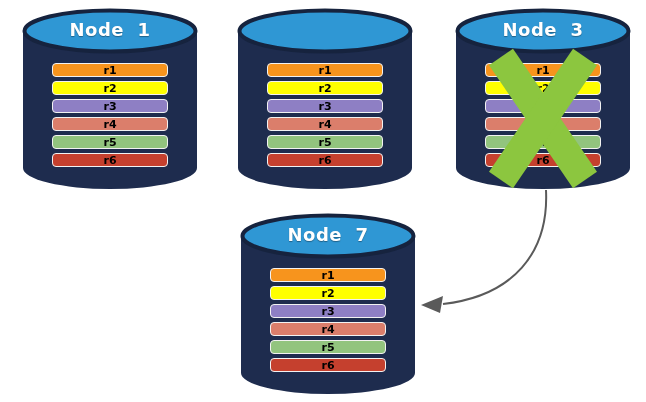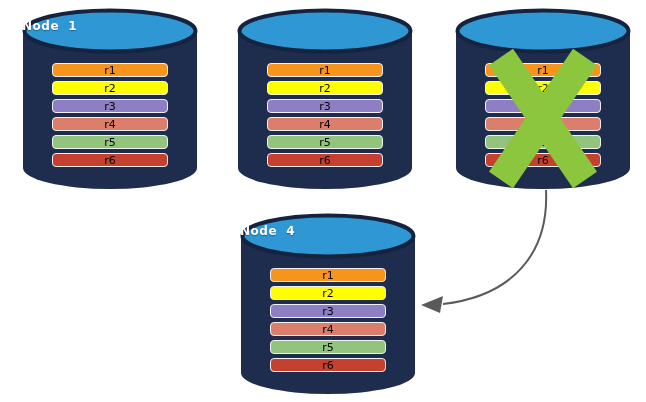--- a/index.html
+++ b/index.html
@@ -13,34 +13,34 @@
   .node { position:absolute; width:176px; height:182px; }
   .node-1 { left:22px;  top:8px;   }
   .node-2 { left:237px; top:8px;   }
   .node-3 { left:455px; top:8px;   }
   .node-4 { left:240px; top:213px; }
 
   .cyl-svg { position:absolute; left:0; top:0; }
 
   .node-title {
     position:absolute; top:11px; left:0; right:0;
-    text-align:left; color:#ffffff; font-weight:bold;
-    font-size:12px; letter-spacing:0.5px; white-space:pre;
+    text-align:center; color:#ffffff; font-weight:bold;
+    font-size:18px; letter-spacing:0.5px; white-space:pre;
     text-shadow:0 1px 1px rgba(0,0,0,0.35);
   }
 
   .rows {
     position:absolute; left:30px; right:30px; top:55px;
     display:flex; flex-direction:column; gap:4px;
   }
   .row {
     height:14px; box-sizing:border-box;
     border:1px solid #f2f2f2; border-radius:4px;
     display:flex; align-items:center; justify-content:center;
-    font-size:11px; font-weight:normal; color:#000; line-height:1;text-align:right;
+    font-size:11px; font-weight:bold; color:#000; line-height:1;text-align:right;
   }
 
   .x-overlay { position:absolute; left:0; top:0; pointer-events:none; }
   .arrow-overlay {
     position:absolute; left:0; top:0; width:646px; height:402px;
     pointer-events:none;
   }
 </style>
 </head>
 <body>
@@ -76,20 +76,21 @@
       <div class="row" style="background: rgb(146, 196, 126);">r5</div>
       <div class="row" style="background: rgb(197, 64, 46);">r6</div>
     </div>
   </div>
 
   <div class="node node-3">
     <svg class="cyl-svg" width="176" height="182" viewBox="0 0 176 182">
       <path d="M1,23 L1,160 A87,21 0 0 0 175,160 L175,23 Z" fill="#1E2C4E"></path>
       <ellipse cx="88" cy="23" rx="85.5" ry="20.5" stroke-width="4" fill="#2F97D4" stroke="#16233E"></ellipse>
     </svg>
+    <div class="node-title">Node  3</div>
     <div class="rows">
       <div class="row" style="background: rgb(247, 148, 29);">r1</div>
       <div class="row" style="background: rgb(255, 255, 0);">r2</div>
       <div class="row" style="background: rgb(142, 127, 196);">r3</div>
       <div class="row" style="background: rgb(219, 126, 107);">r4</div>
       <div class="row" style="background: rgb(146, 196, 126);">r5</div>
       <div class="row" style="background: rgb(197, 64, 46);">r6</div>
     </div>
     <svg class="x-overlay" width="176" height="182" viewBox="0 0 176 182">
       <g stroke-width="29" stroke-linecap="butt" stroke="#8CC63F">
@@ -97,21 +98,21 @@
         <line x1="130" y1="49" x2="46" y2="172"></line>
       </g>
     </svg>
   </div>
 
   <div class="node node-4">
     <svg class="cyl-svg" width="176" height="182" viewBox="0 0 176 182">
       <path d="M1,23 L1,160 A87,21 0 0 0 175,160 L175,23 Z" fill="#1E2C4E"></path>
       <ellipse cx="88" cy="23" rx="85.5" ry="20.5" stroke-width="4" fill="#2F97D4" stroke="#16233E"></ellipse>
     </svg>
-    <div class="node-title">Node  4</div>
+    <div class="node-title">Node  7</div>
     <div class="rows">
       <div class="row" style="background: rgb(247, 148, 29);">r1</div>
       <div class="row" style="background: rgb(255, 255, 0);">r2</div>
       <div class="row" style="background: rgb(142, 127, 196);">r3</div>
       <div class="row" style="background: rgb(219, 126, 107);">r4</div>
       <div class="row" style="background: rgb(146, 196, 126);">r5</div>
       <div class="row" style="background: rgb(197, 64, 46);">r6</div>
     </div>
   </div>
 

